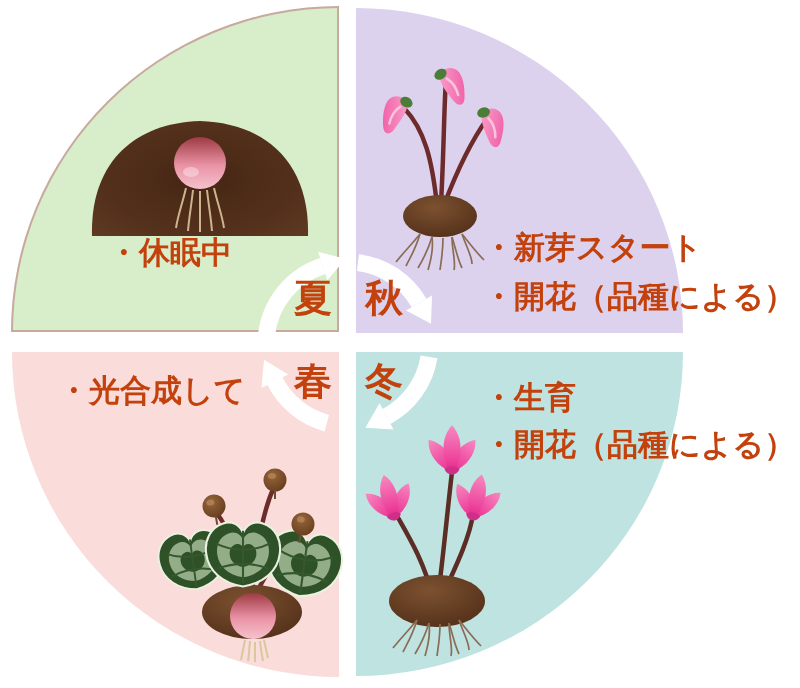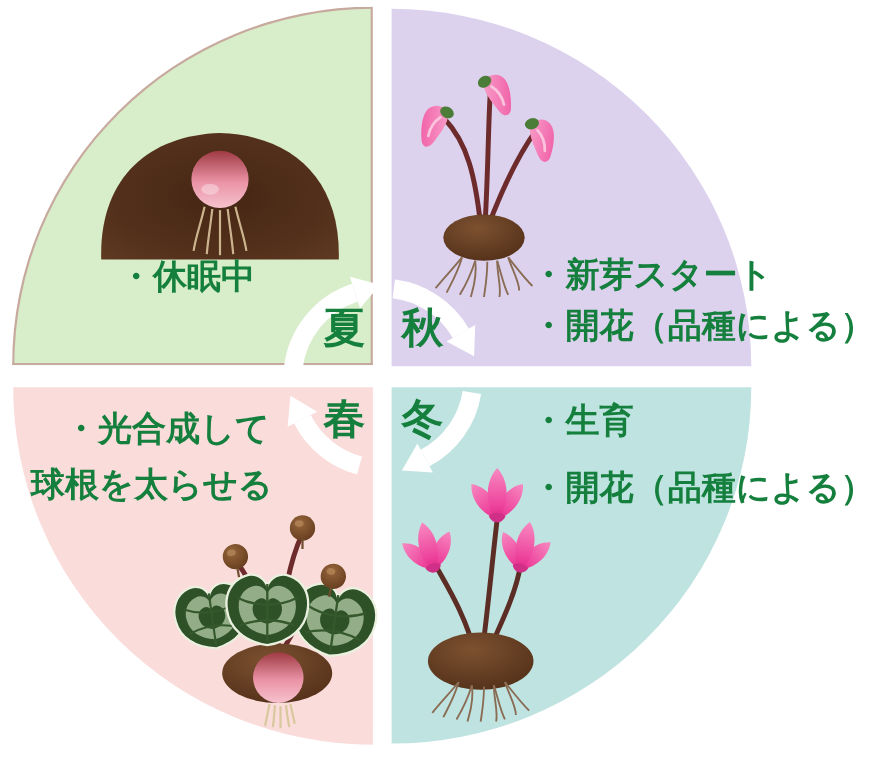--- a/index.html
+++ b/index.html
@@ -10,33 +10,33 @@
   .quad{position:absolute;box-sizing:border-box;}
   .quad.summer{left:11px;top:6px;width:328px;height:326px;background:#d8edca;
     border:2px solid #c7a99e;border-top-left-radius:100% 100%;}
   .quad.autumn{left:356px;top:8px;width:327px;height:325px;background:#dcd2ee;
     border-top-right-radius:100% 100%;}
   .quad.spring{left:12px;top:352px;width:327px;height:325px;background:#fadcdb;
     border-bottom-left-radius:100% 100%;}
   .quad.winter{left:356px;top:352px;width:327px;height:324px;background:#bfe3e0;
     border-bottom-right-radius:100% 100%;}
   svg.art{position:absolute;left:0;top:0;z-index:2;pointer-events:none;}
-  .txt{position:absolute;z-index:3;color:#15803d;font-weight:bold;white-space:nowrap;line-height:1.05;}
+  .txt{position:absolute;z-index:3;color:#c2410c;font-weight:bold;white-space:nowrap;line-height:1.05;}
   .season{font-size:38px;}
   .note{font-size:31px;}
   .season.summer{left:294px;top:279px;}
   .season.autumn{left:365px;top:279px;}
   .season.spring{left:294px;top:362px;}
   .season.winter{left:365px;top:362px;}
   .note.summer-1{left:108px;top:236px;}
-  .note.autumn-1{left:483px;top:234px;}
+  .note.autumn-1{left:483px;top:234px;font-family:Liberation Mono, monospace;}
   .note.autumn-2{left:483px;top:280px;}
   .note.spring-1{left:58px;top:377px;font-family:Liberation Mono, monospace;}
   .note.spring-2{left:28px;top:425px;}
-  .note.winter-1{left:483px;top:367px;}
+  .note.winter-1{left:483px;top:381px;}
   .note.winter-2{left:483px;top:428px;}
 </style>
 </head>
 <body>
 
 <div class="stage">
 
   <div class="quad summer"></div>
   <div class="quad autumn"></div>
   <div class="quad spring"></div>
@@ -199,17 +199,16 @@
 
   <div class="txt season summer">夏</div>
   <div class="txt season autumn">秋</div>
   <div class="txt season spring">春</div>
   <div class="txt season winter">冬</div>
 
   <div class="txt note summer-1">・休眠中</div>
   <div class="txt note autumn-1">・新芽スタート</div>
   <div class="txt note autumn-2">・開花（品種による）</div>
   <div class="txt note spring-1">・光合成して</div>
-  <div class="txt note spring-2">球根を太らせる</div>
   <div class="txt note winter-1">・生育</div>
   <div class="txt note winter-2">・開花（品種による）</div>
 
 </div>
 
 </body></html>

